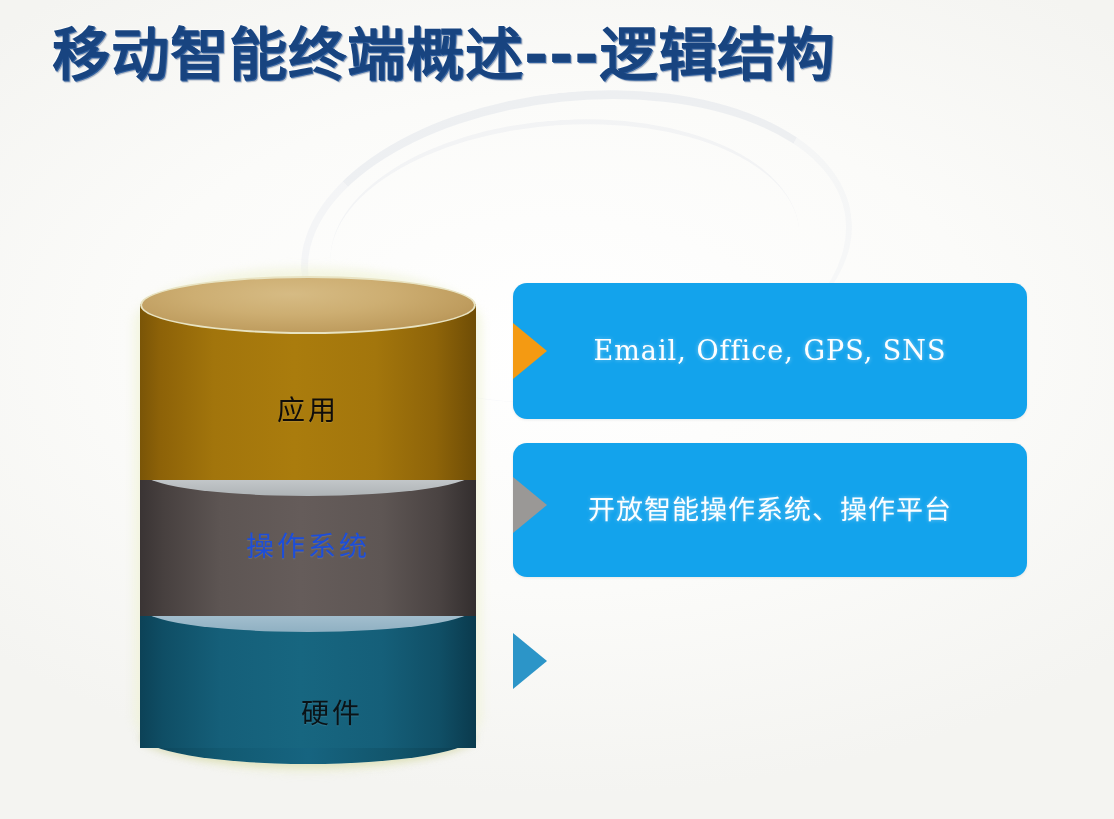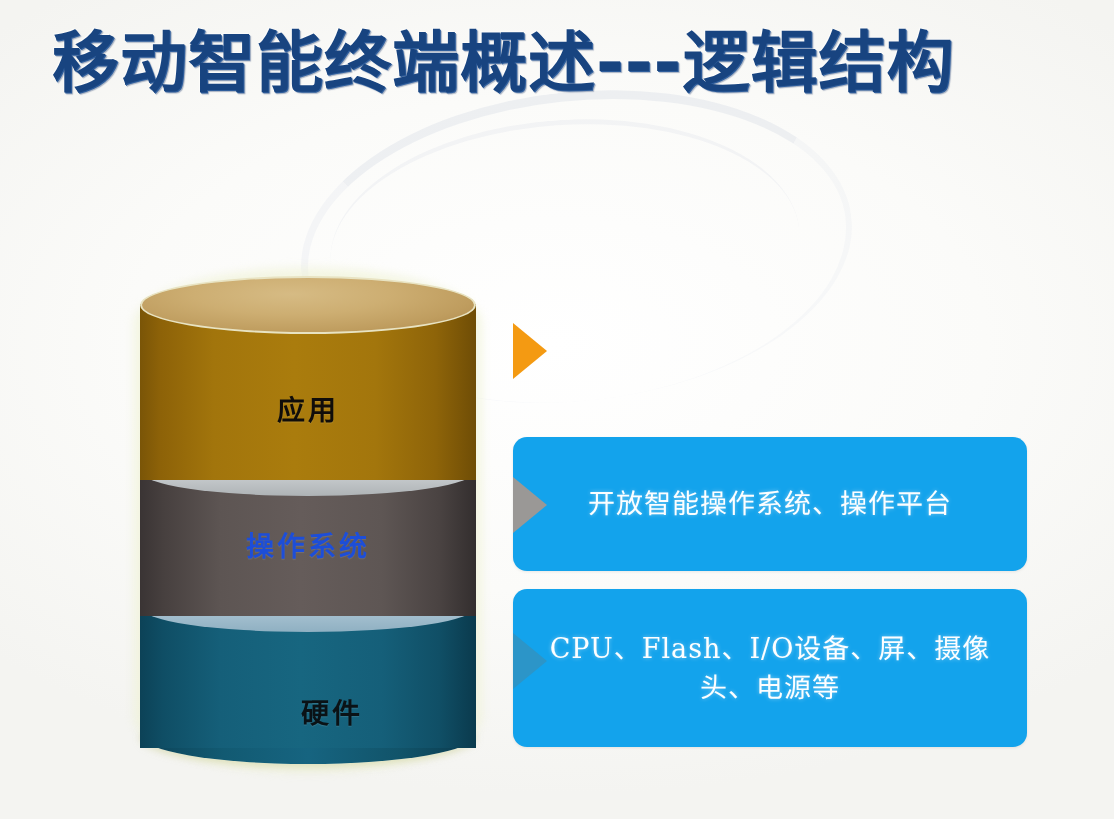--- a/index.html
+++ b/index.html
@@ -60,21 +60,21 @@
     pointer-events: none;
   }
 
   
   .title {
     position: absolute;
     left: 52px;
     top: 8px;
     width: 1000px;
     font-family: "DejaVu Sans", "Liberation Sans", sans-serif;
-    font-size: 67px;
+    font-size: 58px;
     font-weight: bold;
     letter-spacing: 1px;
     color: #184480;
     white-space: nowrap;
     text-shadow:
       1px 1px 0 #2f5e9c,
       2px 2px 1px rgba(20, 50, 100, 0.35),
       -1px -1px 0 rgba(255, 255, 255, 0.55);
   }
 
@@ -182,21 +182,21 @@
   }
 
   
   .seg-label {
     position: absolute;
     left: 0;
     width: 100%;
     text-align: center;
     font-family: "DejaVu Sans", "Liberation Sans", sans-serif;
     font-size: 28px;
-    font-weight: 700;
+    font-weight: 400;
     color: #100d0a;
     letter-spacing: 3px;
     text-shadow: 0 1px 1px rgba(255, 255, 255, 0.12);
   }
   .seg-app .seg-label { top: 112px; }
   .seg-os  .seg-label { top: 248px; color: #1d4ed8; }
   .seg-hw  .seg-label { top: 415px; color: #0a1216; margin-left: 24px; }
 
   
   .callouts {
@@ -223,21 +223,21 @@
     text-align: center;
     color: #fdfeff;
     font-family: "DejaVu Serif", "Liberation Serif", serif;
     font-size: 27px;
     font-weight: 500;
     line-height: 1.45;
     letter-spacing: 1px;
     text-shadow: 0 0 4px rgba(255, 255, 255, 0.45);
   }
   .callout-1 { top: 0;   height: 136px; }
-  .callout-2 { top: 154px; height: 134px; }
+  .callout-2 { top: 160px; height: 134px; }
   .callout-3 { top: 306px; height: 158px; }
 
   
   .pointer {
     position: absolute;
     left: 0;
     width: 0;
     height: 0;
     border-top: 28px solid transparent;
     border-bottom: 28px solid transparent;
@@ -275,27 +275,27 @@
 
     <div class="cyl-seg seg-app">
       <div class="seg-body"></div>
       <div class="seg-cap"></div>
       <div class="seg-label">应用</div>
     </div>
   </div>
 
   <div class="callouts">
 
+    <div class="callout callout-1">
+      <div class="callout-text">Email, Office, GPS, SNS</div>
+    </div>
     <div class="pointer pointer-1"></div>
 
     <div class="callout callout-2">
       <div class="callout-text">开放智能操作系统、操作平台</div>
     </div>
     <div class="pointer pointer-2"></div>
 
-    <div class="callout callout-3">
-      <div class="callout-text">CPU、Flash、I/O设备、屏、摄像头、电源等</div>
-    </div>
     <div class="pointer pointer-3"></div>
 
   </div>
 
 </div>
 
 </body></html>

